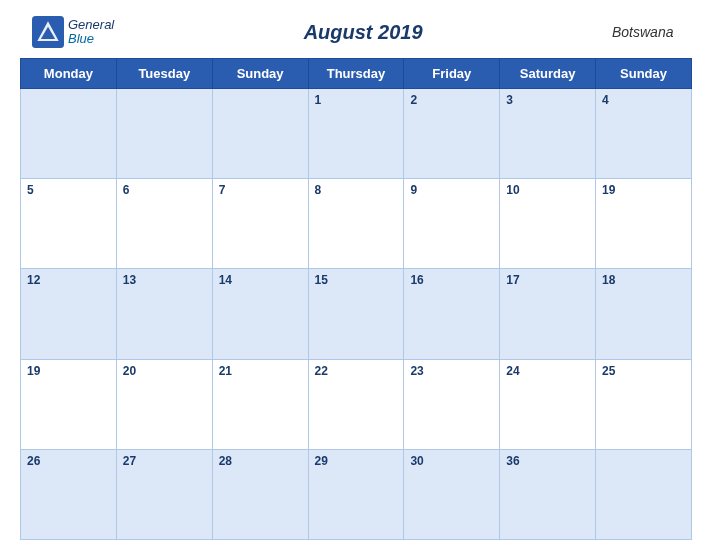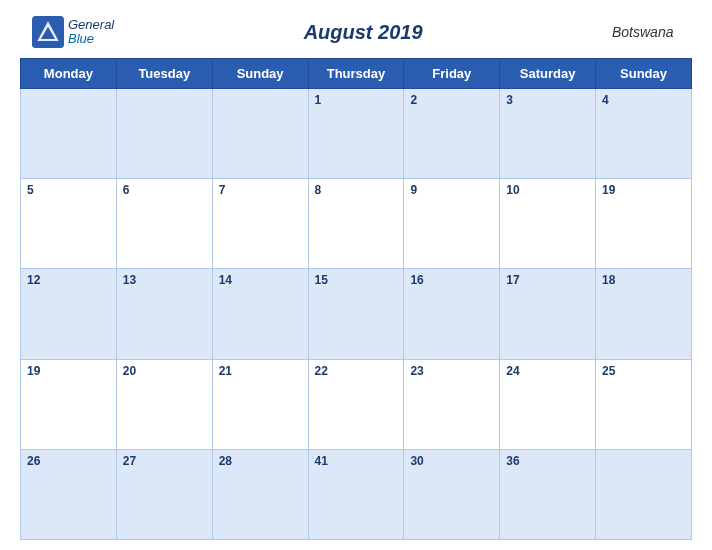--- a/index.html
+++ b/index.html
@@ -158,19 +158,19 @@
         <td><span class="day-num">21</span></td>
         <td><span class="day-num">22</span></td>
         <td><span class="day-num">23</span></td>
         <td><span class="day-num">24</span></td>
         <td><span class="day-num">25</span></td>
       </tr>
       <tr>
         <td><span class="day-num">26</span></td>
         <td><span class="day-num">27</span></td>
         <td><span class="day-num">28</span></td>
-        <td><span class="day-num">41</span></td>
+        <td><span class="day-num">29</span></td>
         <td><span class="day-num">30</span></td>
         <td><span class="day-num">36</span></td>
         <td class="empty"></td>
       </tr>
     </tbody>
 </table>
 
 </body></html>

